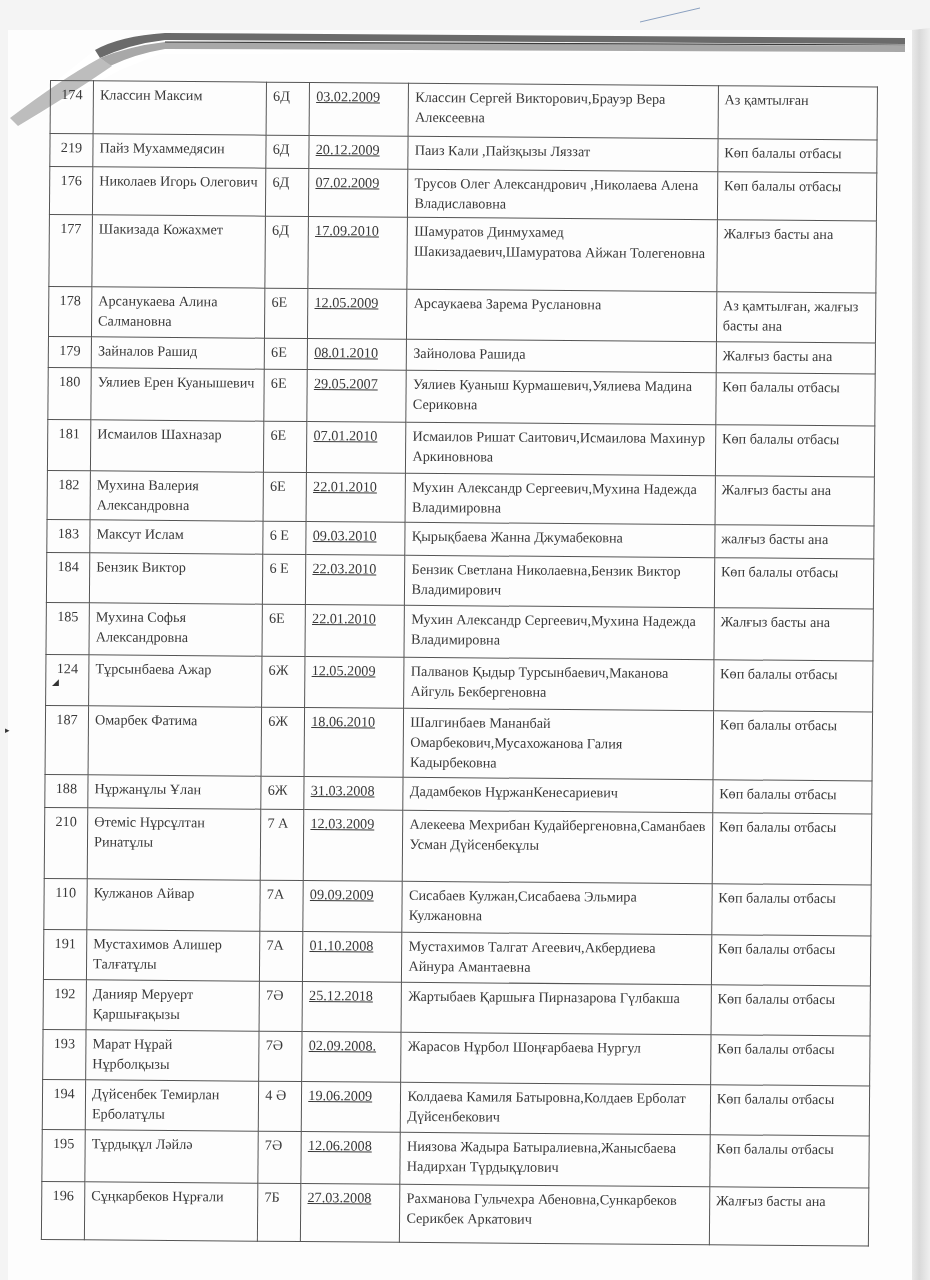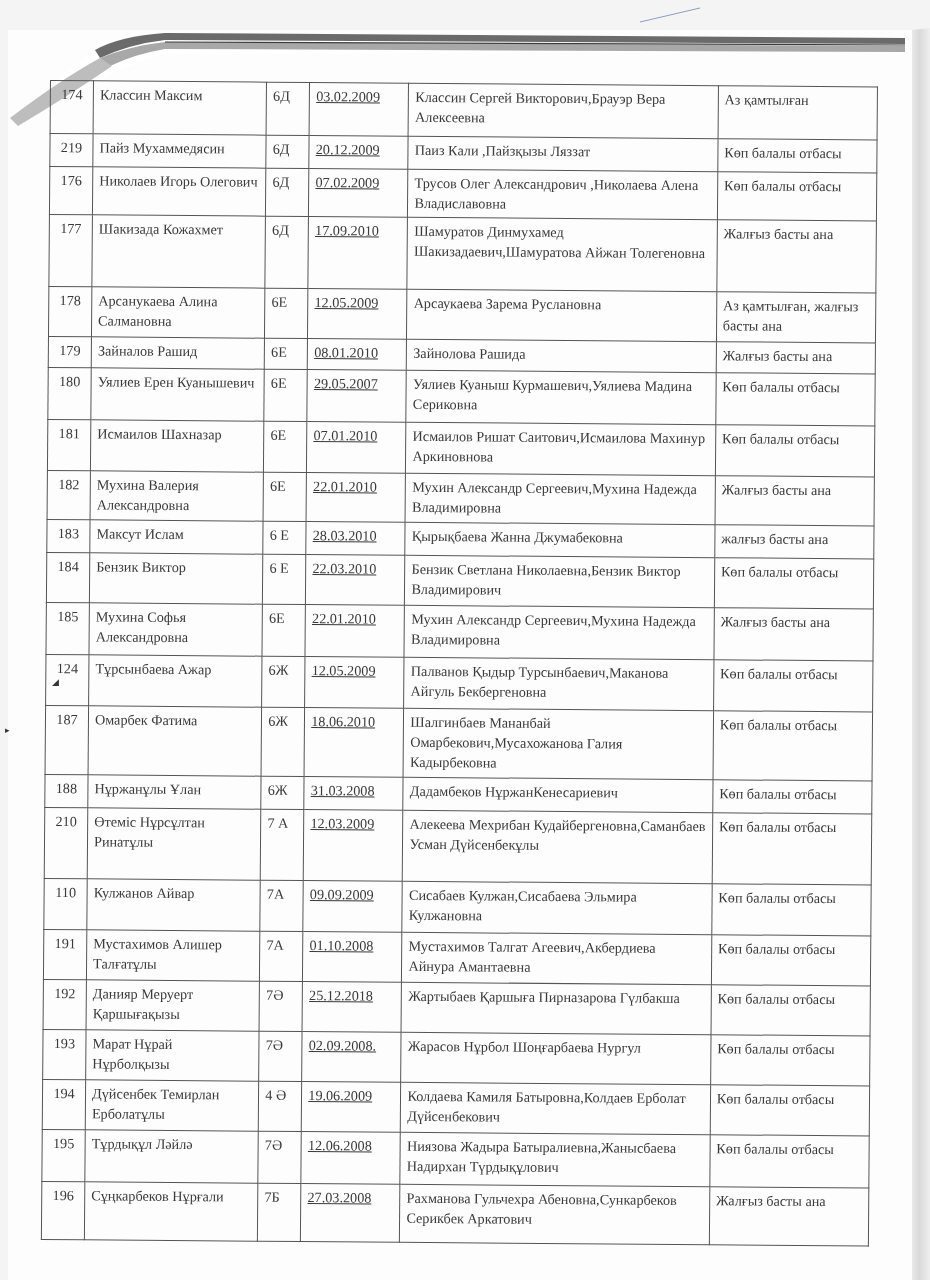--- a/index.html
+++ b/index.html
@@ -108,21 +108,21 @@
         <td class="name">Мухина Валерия Александровна</td>
         <td class="cls">6Е</td>
         <td class="dob">22.01.2010</td>
         <td class="parents">Мухин Александр Сергеевич,Мухина Надежда Владимировна</td>
         <td class="status">Жалғыз басты ана</td>
       </tr>
       <tr style="height: 33px;">
         <td class="num">183</td>
         <td class="name">Максут Ислам</td>
         <td class="cls">6 Е</td>
-        <td class="dob">28.03.2010</td>
+        <td class="dob">09.03.2010</td>
         <td class="parents">Қырықбаева Жанна Джумабековна</td>
         <td class="status">жалғыз басты ана</td>
       </tr>
       <tr style="height: 50px;">
         <td class="num">184</td>
         <td class="name">Бензик Виктор</td>
         <td class="cls"> 6 Е</td>
         <td class="dob">22.03.2010</td>
         <td class="parents">  Бензик Светлана Николаевна,Бензик Виктор Владимирович</td>
         <td class="status"> Көп балалы отбасы</td>

